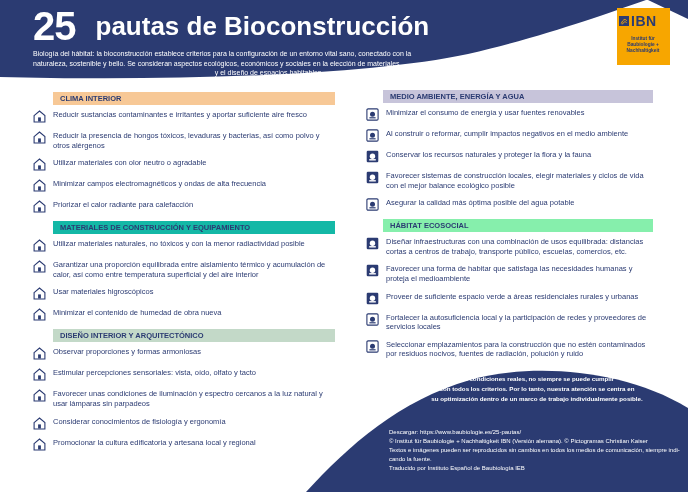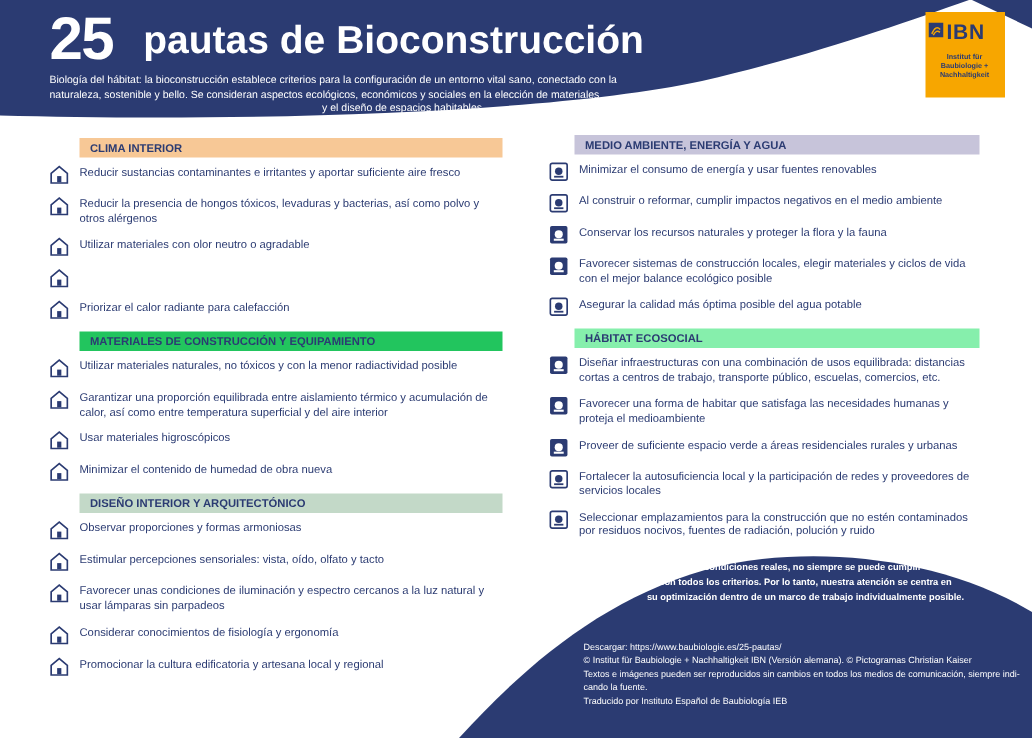--- a/index.html
+++ b/index.html
@@ -119,33 +119,34 @@
           </span>
           <span class="txt">Utilizar materiales con olor neutro o agradable</span>
         </div>
         <div class="item">
           <span class="ico">
             <svg viewBox="0 0 13 13">
               <path d="M1.1 5.6 L6.5 1 L11.9 5.6 L11.9 12 L1.1 12 Z" fill="#fff" stroke="#2b3b72" stroke-width="1.1"></path>
               <rect x="5.1" y="7.4" width="2.8" height="4.1" fill="#2b3b72"></rect>
             </svg>
           </span>
+          <span class="txt">Minimizar campos electromagnéticos y ondas de alta frecuencia</span>
         </div>
         <div class="item">
           <span class="ico">
             <svg viewBox="0 0 13 13">
               <path d="M1.1 5.6 L6.5 1 L11.9 5.6 L11.9 12 L1.1 12 Z" fill="#fff" stroke="#2b3b72" stroke-width="1.1"></path>
               <rect x="5.1" y="7.4" width="2.8" height="4.1" fill="#2b3b72"></rect>
             </svg>
           </span>
           <span class="txt">Priorizar el calor radiante para calefacción</span>
         </div>
       </div>
       <div class="section">
-        <div class="bar" style="background: #22c55e;">MATERIALES DE CONSTRUCCIÓN Y EQUIPAMIENTO</div>
+        <div class="bar" style="background: #14b8a6;">MATERIALES DE CONSTRUCCIÓN Y EQUIPAMIENTO</div>
         <div class="item">
           <span class="ico">
             <svg viewBox="0 0 13 13">
               <path d="M1.1 5.6 L6.5 1 L11.9 5.6 L11.9 12 L1.1 12 Z" fill="#fff" stroke="#2b3b72" stroke-width="1.1"></path>
               <rect x="5.1" y="7.4" width="2.8" height="4.1" fill="#2b3b72"></rect>
             </svg>
           </span>
           <span class="txt">Utilizar materiales naturales, no tóxicos y con la menor radiactividad posible</span>
         </div>
         <div class="item">

